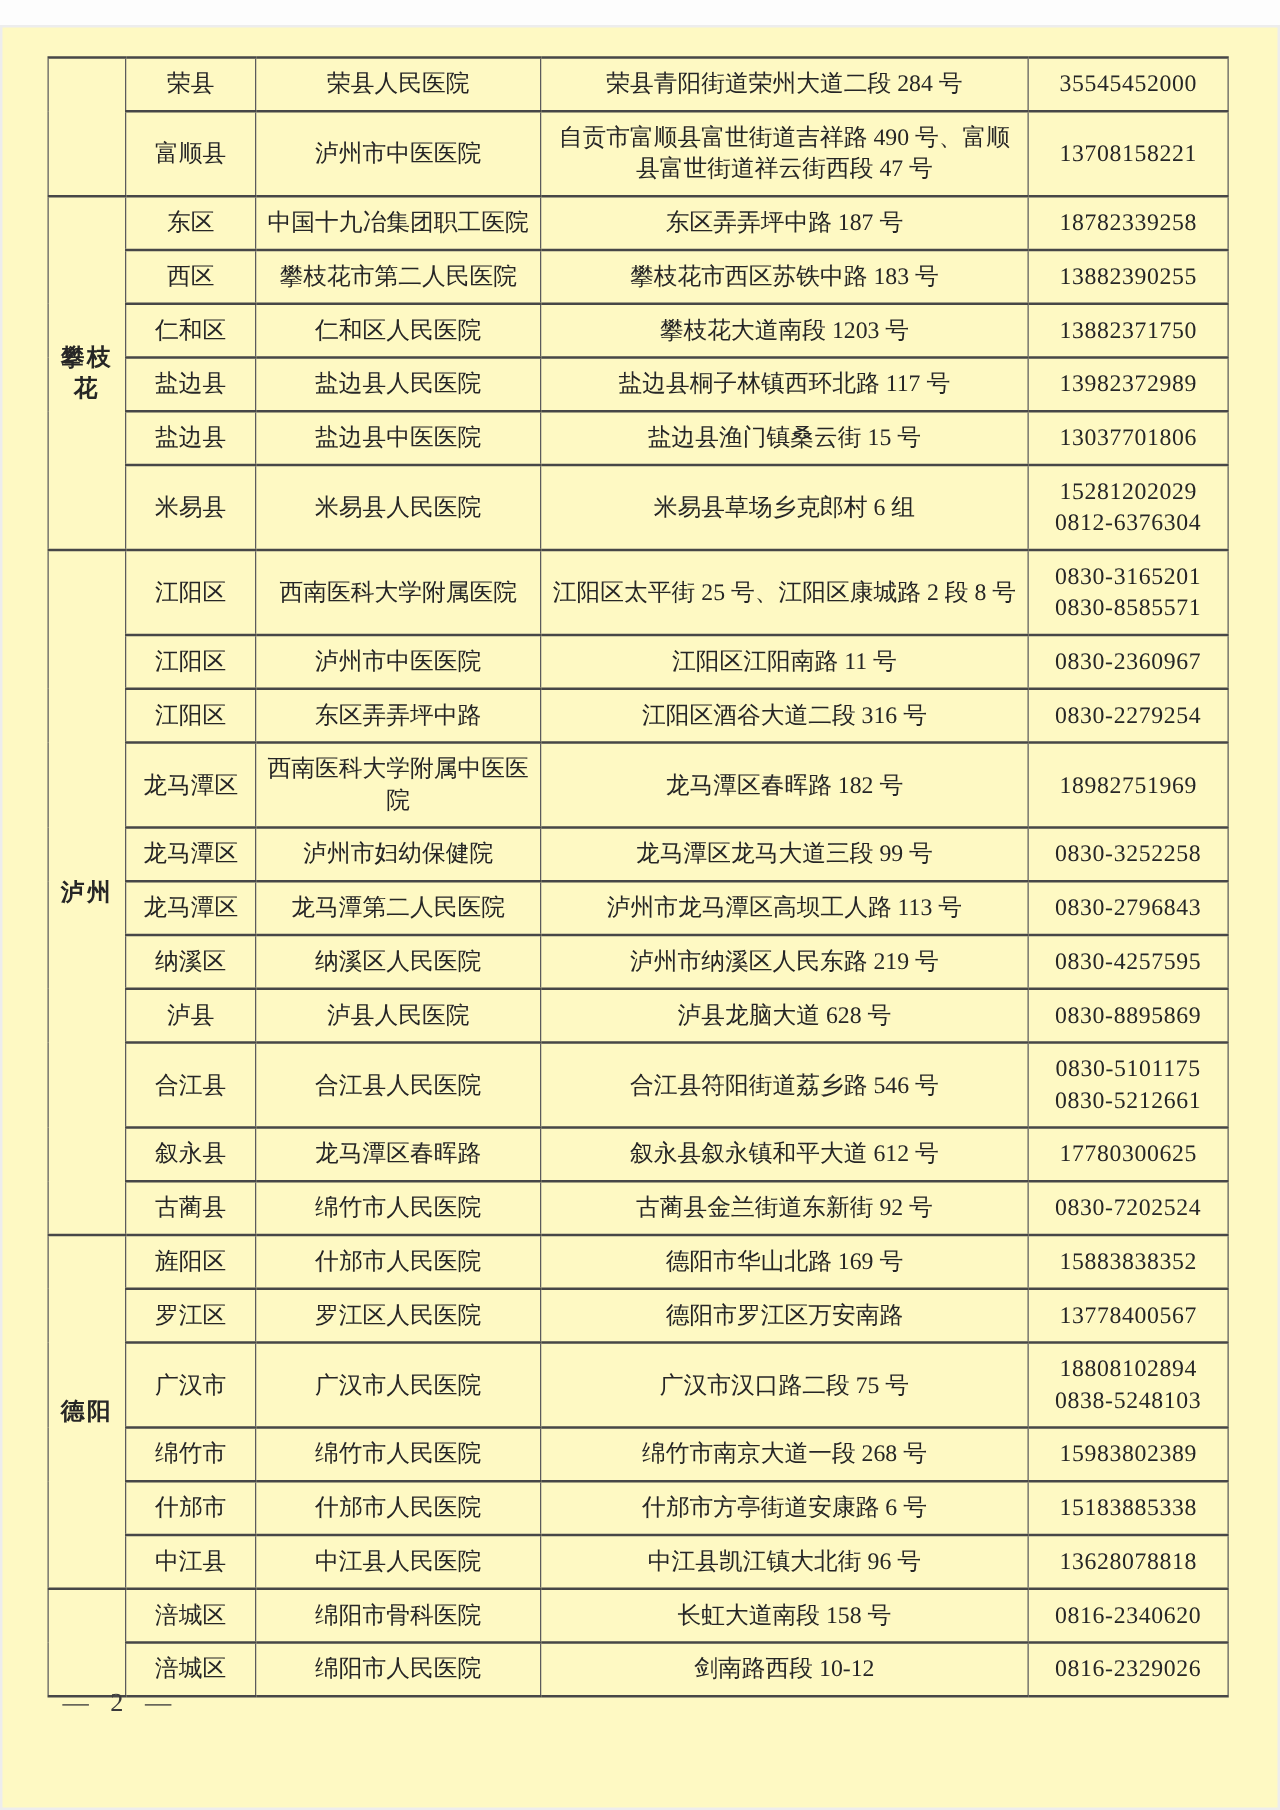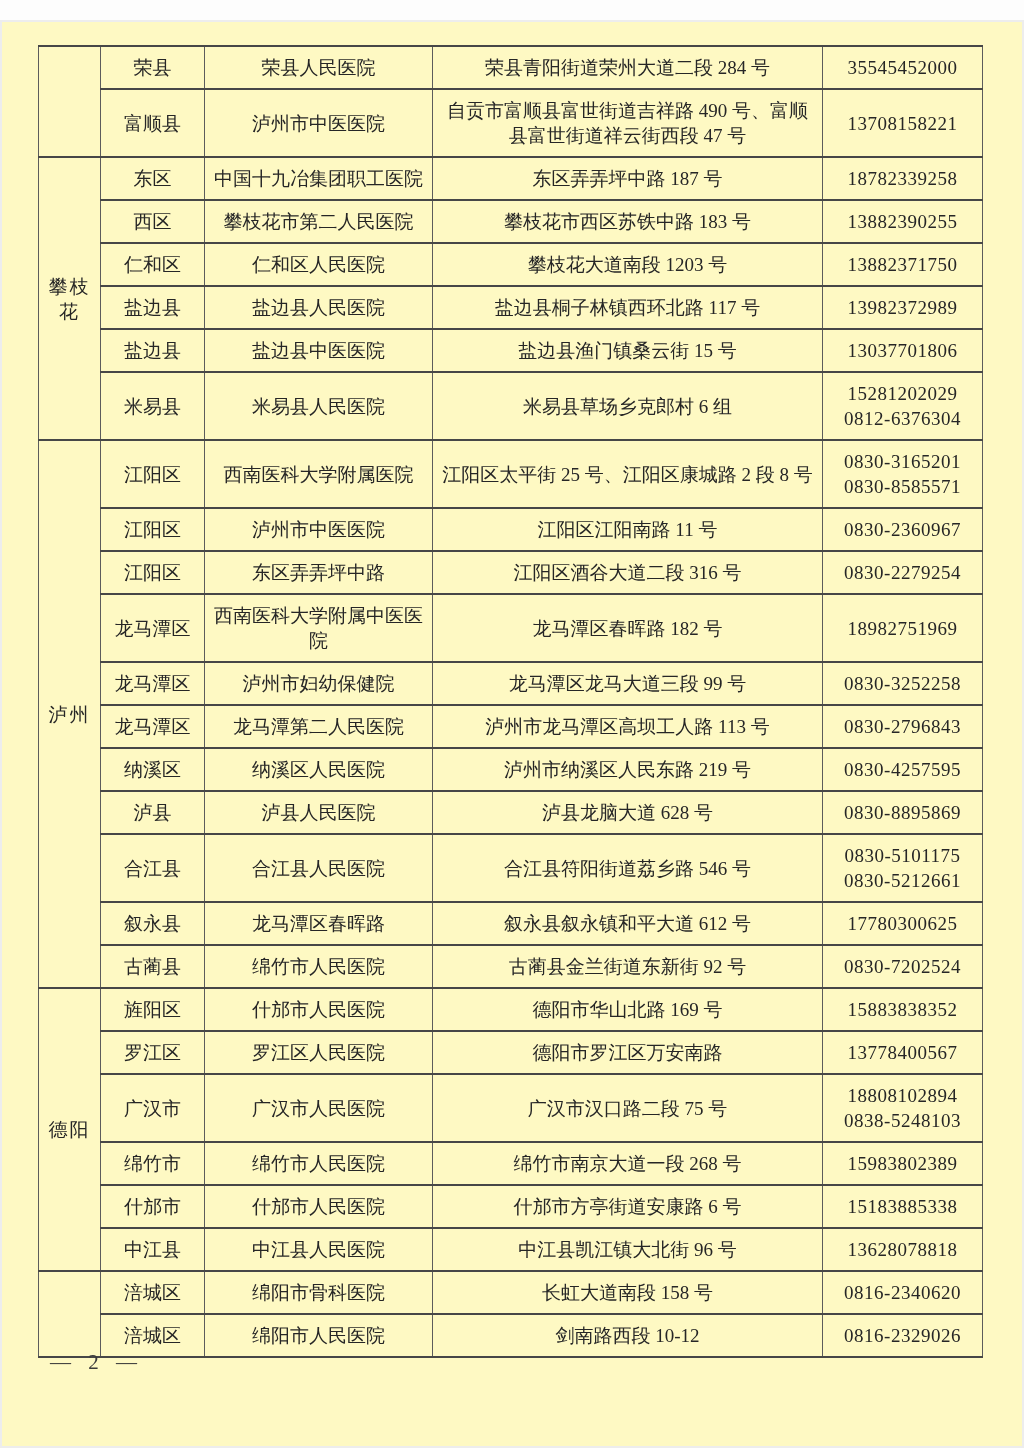--- a/index.html
+++ b/index.html
@@ -36,20 +36,21 @@
     text-align: center;
     vertical-align: middle;
     font-size: 19px;
     line-height: 25px;
     padding: 8px 6px;
     word-break: break-all;
   }
   td.city {
     letter-spacing: 2px;
     padding: 8px 5px;
+    font-weight: bold;
   }
   td.phone {
     font-size: 19px;
     letter-spacing: 0.5px;
     white-space: nowrap;
   }
   .footer {
     position: absolute;
     left: 50px;
     top: 1330px;

